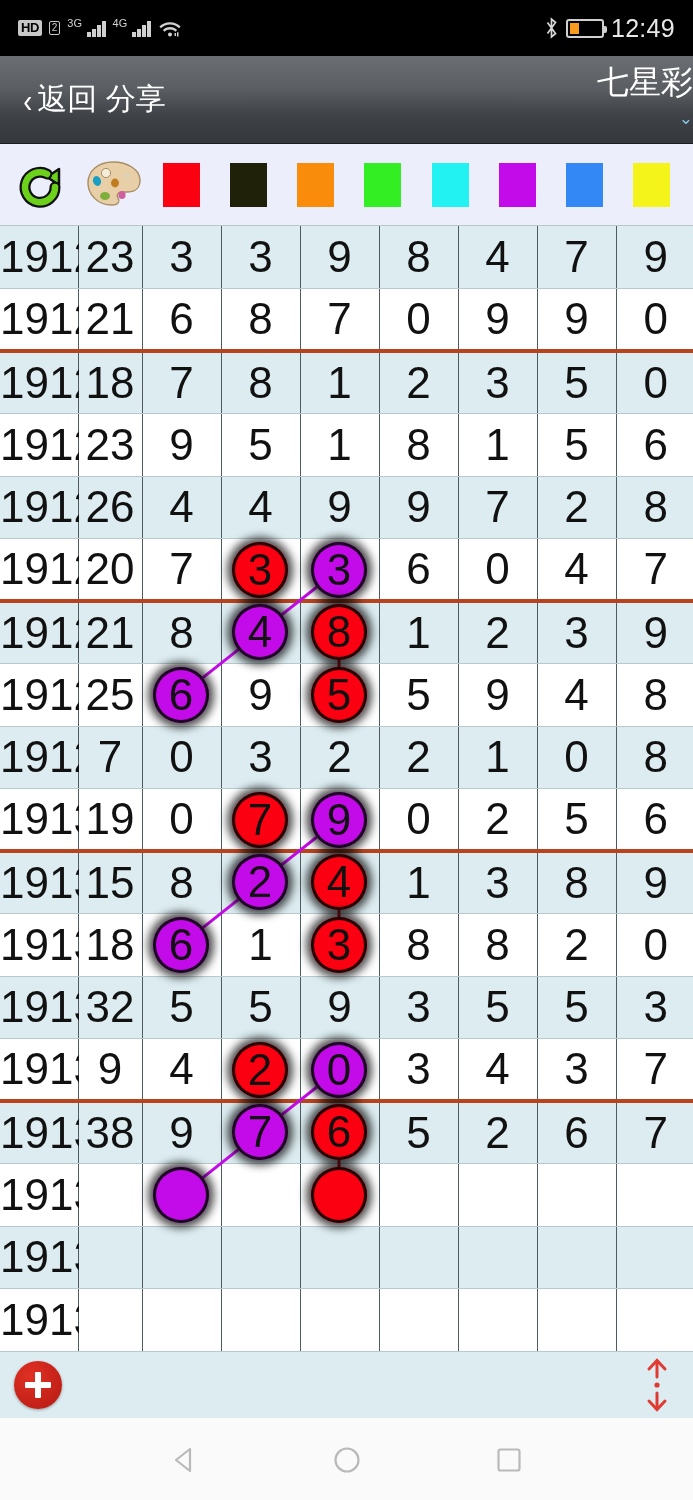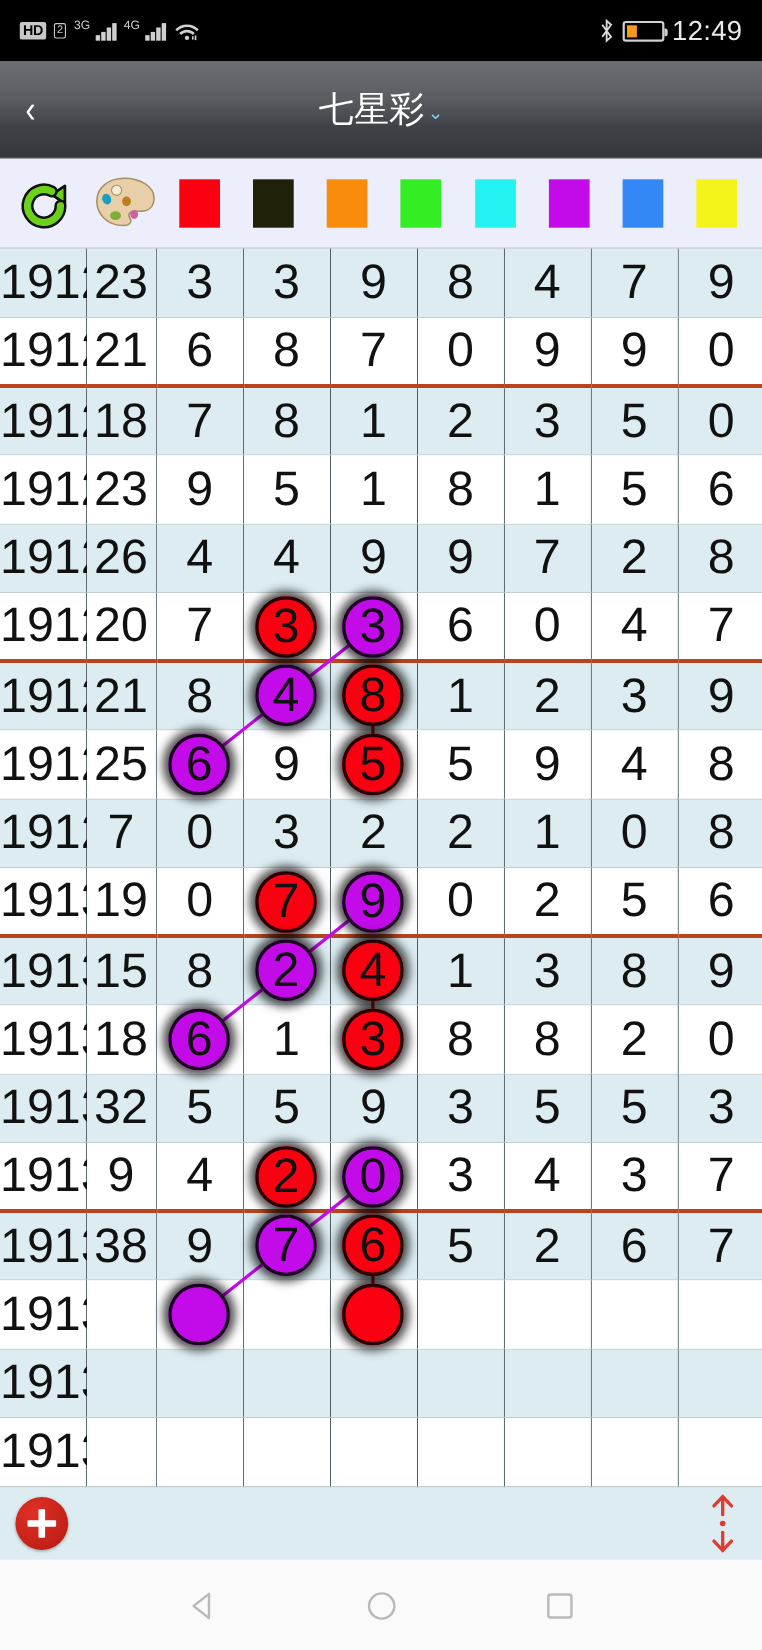--- a/index.html
+++ b/index.html
@@ -54,21 +54,21 @@
     border-bottom: 1px solid #1a1c1e;
   }
   .nav-back { display: flex; align-items: center; gap: 2px; font-size: 30px; }
   .chev-left {
     font-size: 34px; line-height: 1; font-weight: 300; margin-right: 2px;
     transform: scaleX(0.8);
   }
   .nav-title {
     position: absolute; left: 0; right: 0; text-align: center;
     font-size: 32px; pointer-events: none;
-    display: flex; align-items: flex-end; justify-content: center; gap: 3px;
+    display: flex; align-items: flex-end; justify-content: center; gap: 3px; flex-direction: column;
   }
   .chev-down { color: #86c5e8; font-size: 17px; align-self: flex-end; margin-bottom: 9px; }
   .nav-right { font-size: 30px; z-index: 2; }
 
   
   .toolbar {
     height: 82px; background: #eceefb;
     display: flex; align-items: center; padding: 0 8px;
     border-bottom: 1px solid #b9c6ca;
   }
@@ -186,20 +186,21 @@
     <span class="batt">
         <span style="width:30%"></span>
       </span>
     <span class="clock">12:49</span>
   </div>
 </div>
 
 <div class="navbar">
   <div class="nav-back">
     <span class="chev-left">‹</span>
+    <span>返回 分享</span>
   </div>
   <div class="nav-title">
     <span>七星彩</span>
     <span class="chev-down">⌄</span>
   </div>
 </div>
 
 <div class="toolbar">
   <div class="tb-icon">
     <svg width="56" height="56" viewBox="0 0 56 56">

